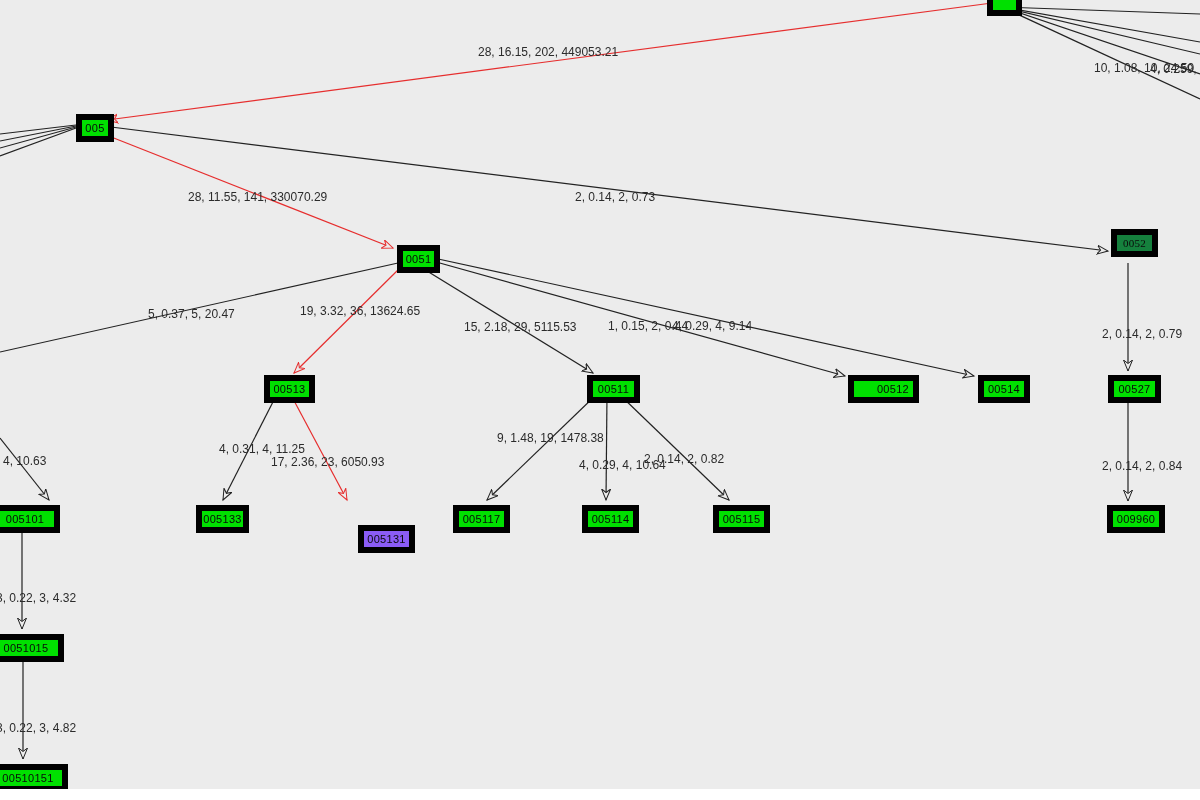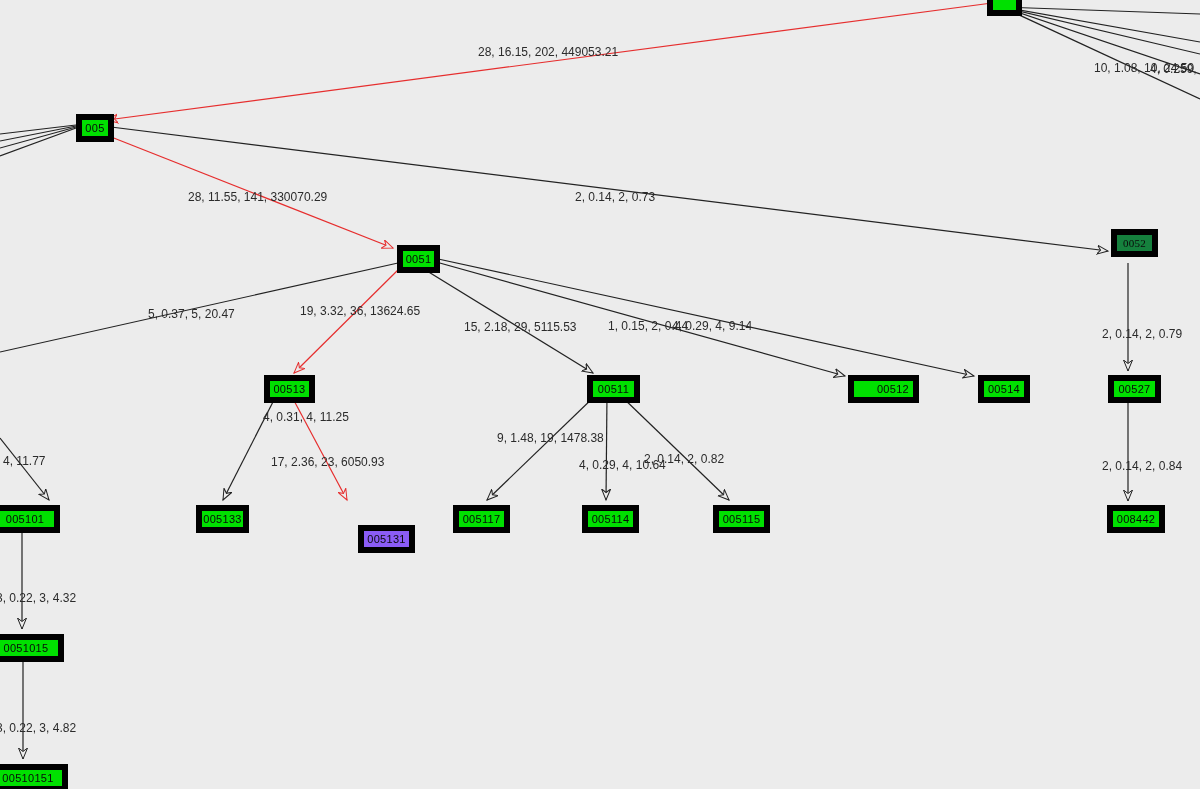--- a/index.html
+++ b/index.html
@@ -79,37 +79,37 @@
     <div class="node" style="left: 264px; top: 375px; width: 39px; background: rgb(0, 224, 0);">00513</div>
     <div class="node" style="left: 587px; top: 375px; width: 41px; background: rgb(0, 224, 0);">00511</div>
     <div class="node" style="left: 848px; top: 375px; width: 40px; background: rgb(0, 224, 0); padding-left: 19px;">00512</div>
     <div class="node" style="left: 978px; top: 375px; width: 40px; background: rgb(0, 224, 0);">00514</div>
     <div class="node" style="left: 1108px; top: 375px; width: 41px; background: rgb(0, 224, 0);">00527</div>
     <div class="node" style="left: 196px; top: 505px; width: 41px; background: rgb(0, 224, 0);">005133</div>
     <div class="node" style="left: 322px; top: 525px; width: 45px; background: #8b5cf6; margin-left: 36px;">005131</div>
     <div class="node" style="left: 453px; top: 505px; width: 45px; background: rgb(0, 224, 0);">005117</div>
     <div class="node" style="left: 582px; top: 505px; width: 45px; background: rgb(0, 224, 0);">005114</div>
     <div class="node" style="left: 713px; top: 505px; width: 45px; background: rgb(0, 224, 0);">005115</div>
-    <div class="node" style="left: 1107px; top: 505px; width: 46px; background: rgb(0, 224, 0);">008442</div>
+    <div class="node" style="left: 1107px; top: 505px; width: 46px; background: rgb(0, 224, 0);">009960</div>
     <div class="node" style="left: -10px; top: 505px; width: 58px; background: rgb(0, 224, 0);">005101</div>
     <div class="node" style="left: -12px; top: 634px; width: 64px; background: rgb(0, 224, 0);">0051015</div>
     <div class="node" style="left: -12px; top: 764px; width: 68px; background: rgb(0, 224, 0);">00510151</div>
     <div class="elabel" style="left: 478px; top: 45px;">28, 16.15, 202, 449053.21</div>
     <div class="elabel" style="left: 1086px; top: 61px; margin-left: 8px;">10, 1.08, 10, 24.50</div>
     <div class="elabel" style="left: 1150px; top: 62px;">4, 0.259,</div>
     <div class="elabel" style="left: 188px; top: 190px;">28, 11.55, 141, 330070.29</div>
     <div class="elabel" style="left: 575px; top: 190px;">2, 0.14, 2, 0.73</div>
     <div class="elabel" style="left: 148px; top: 307px;">5, 0.37, 5, 20.47</div>
     <div class="elabel" style="left: 300px; top: 304px;">19, 3.32, 36, 13624.65</div>
     <div class="elabel" style="left: 464px; top: 320px;">15, 2.18, 29, 5115.53</div>
     <div class="elabel" style="left: 608px; top: 319px;">1, 0.15, 2, 0.44</div>
     <div class="elabel" style="left: 672px; top: 319px;">4, 0.29, 4, 9.14</div>
     <div class="elabel" style="left: 1102px; top: 327px;">2, 0.14, 2, 0.79</div>
-    <div class="elabel" style="left: 219px; top: 410px; margin-left: 44px;">4, 0.31, 4, 11.25</div>
+    <div class="elabel" style="left: 219px; top: 442px;">4, 0.31, 4, 11.25</div>
     <div class="elabel" style="left: 271px; top: 455px;">17, 2.36, 23, 6050.93</div>
     <div class="elabel" style="left: 497px; top: 431px;">9, 1.48, 19, 1478.38</div>
     <div class="elabel" style="left: 579px; top: 458px;">4, 0.29, 4, 10.64</div>
     <div class="elabel" style="left: 644px; top: 452px;">2, 0.14, 2, 0.82</div>
     <div class="elabel" style="left: 1102px; top: 459px;">2, 0.14, 2, 0.84</div>
-    <div class="elabel" style="left: 3px; top: 454px;">4, 11.77</div>
+    <div class="elabel" style="left: 3px; top: 454px;">4, 10.63</div>
     <div class="elabel" style="left: -4px; top: 591px;">3, 0.22, 3, 4.32</div>
     <div class="elabel" style="left: -4px; top: 721px;">3, 0.22, 3, 4.82</div>
   </div>
 
 </body></html>

